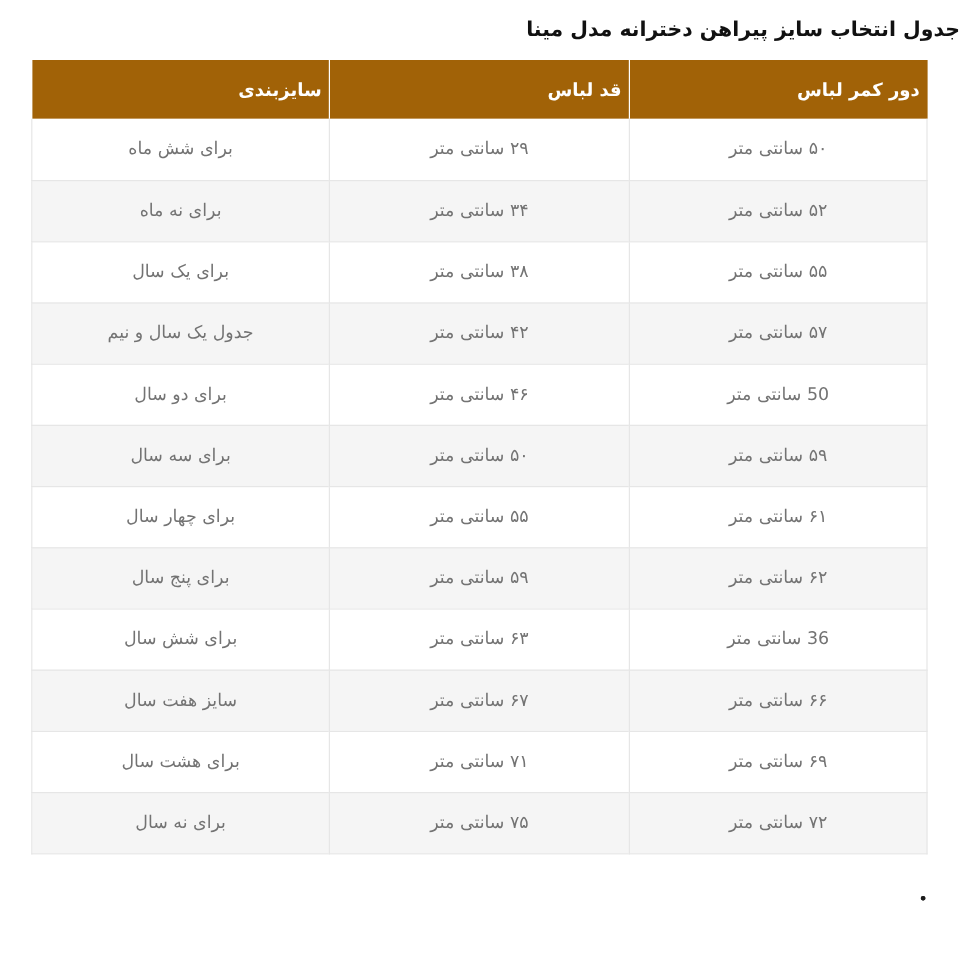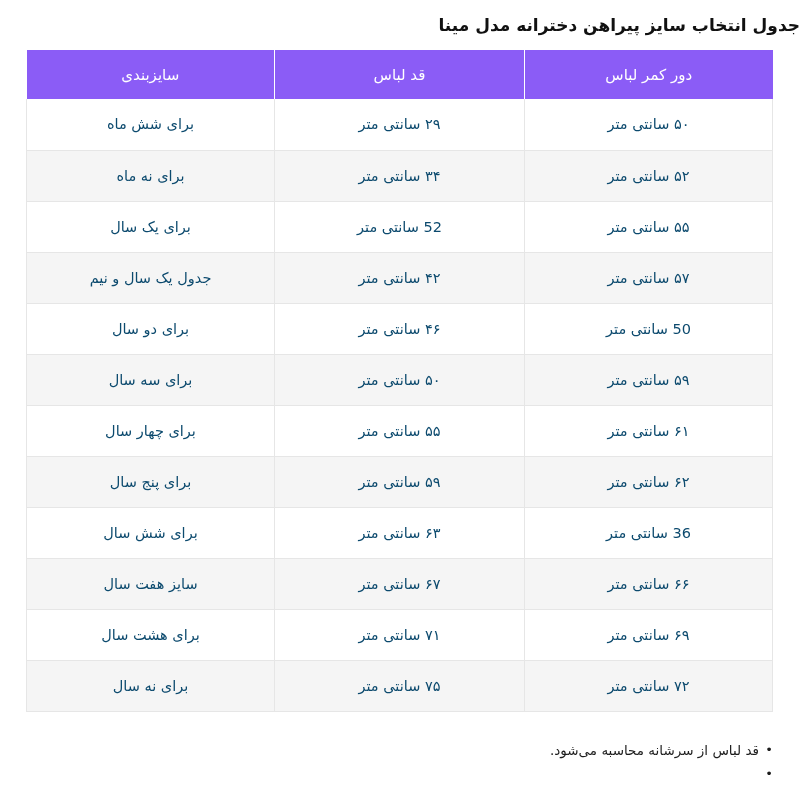--- a/index.html
+++ b/index.html
@@ -47,40 +47,40 @@
     border-collapse: collapse;
     table-layout: fixed;
     direction: rtl;
   }
 
   .size-table col.col-size     { width: 248px; }
   .size-table col.col-length   { width: 250px; }
   .size-table col.col-waist    { width: 248px; }
 
   .size-table thead th {
-    background: #8b5cf6;
+    background: #a16207;
     color: #ffffff;
     font-size: 15px;
-    font-weight: normal;
+    font-weight: bold;
     height: 49px;
-    text-align: center;
+    text-align: right;
     vertical-align: middle;
     border-left: 1px solid #ffffff;
     border-right: 1px solid #ffffff;
     padding: 0 6px;
     box-sizing: border-box;
   }
   .size-table thead th:first-child { border-right: none; }
   .size-table thead th:last-child  { border-left: none; }
 
   .size-table tbody td {
     height: 51px;
     font-size: 14.5px;
     font-weight: normal;
-    color: #0c4a6e;
+    color: #737373;
     text-align: center;
     vertical-align: middle;
     border-bottom: 1px solid #e6e6e6;
     border-left: 1px solid #e6e6e6;
     border-right: 1px solid #e6e6e6;
     padding: 0 6px;
     box-sizing: border-box;
     white-space: nowrap;
   }
   .size-table tbody td:first-child { border-right: 1px solid #e6e6e6; }
@@ -143,21 +143,21 @@
           <td>۲۹ سانتی متر</td>
           <td>برای شش ماه</td>
         </tr>
         <tr>
           <td>۵۲ سانتی متر</td>
           <td>۳۴ سانتی متر</td>
           <td>برای نه ماه</td>
         </tr>
         <tr>
           <td>۵۵ سانتی متر</td>
-          <td>52 سانتی متر</td>
+          <td>۳۸ سانتی متر</td>
           <td>برای یک سال</td>
         </tr>
         <tr>
           <td>۵۷ سانتی متر</td>
           <td>۴۲ سانتی متر</td>
           <td>جدول یک سال و نیم</td>
         </tr>
         <tr>
           <td>50 سانتی متر</td>
           <td>۴۶ سانتی متر</td>
@@ -195,17 +195,17 @@
         </tr>
         <tr>
           <td>۷۲ سانتی متر</td>
           <td>۷۵ سانتی متر</td>
           <td>برای نه سال</td>
         </tr>
       </tbody>
   </table>
 
   <ul class="notes" id="notes-list">
-      <li><span class="bullet">•</span><span>قد لباس از سرشانه محاسبه می‌شود.</span></li>
+      <li><span class="bullet">•</span></li>
       <li><span class="bullet">•</span></li>
     </ul>
 
 </div>
 
 </body></html>

